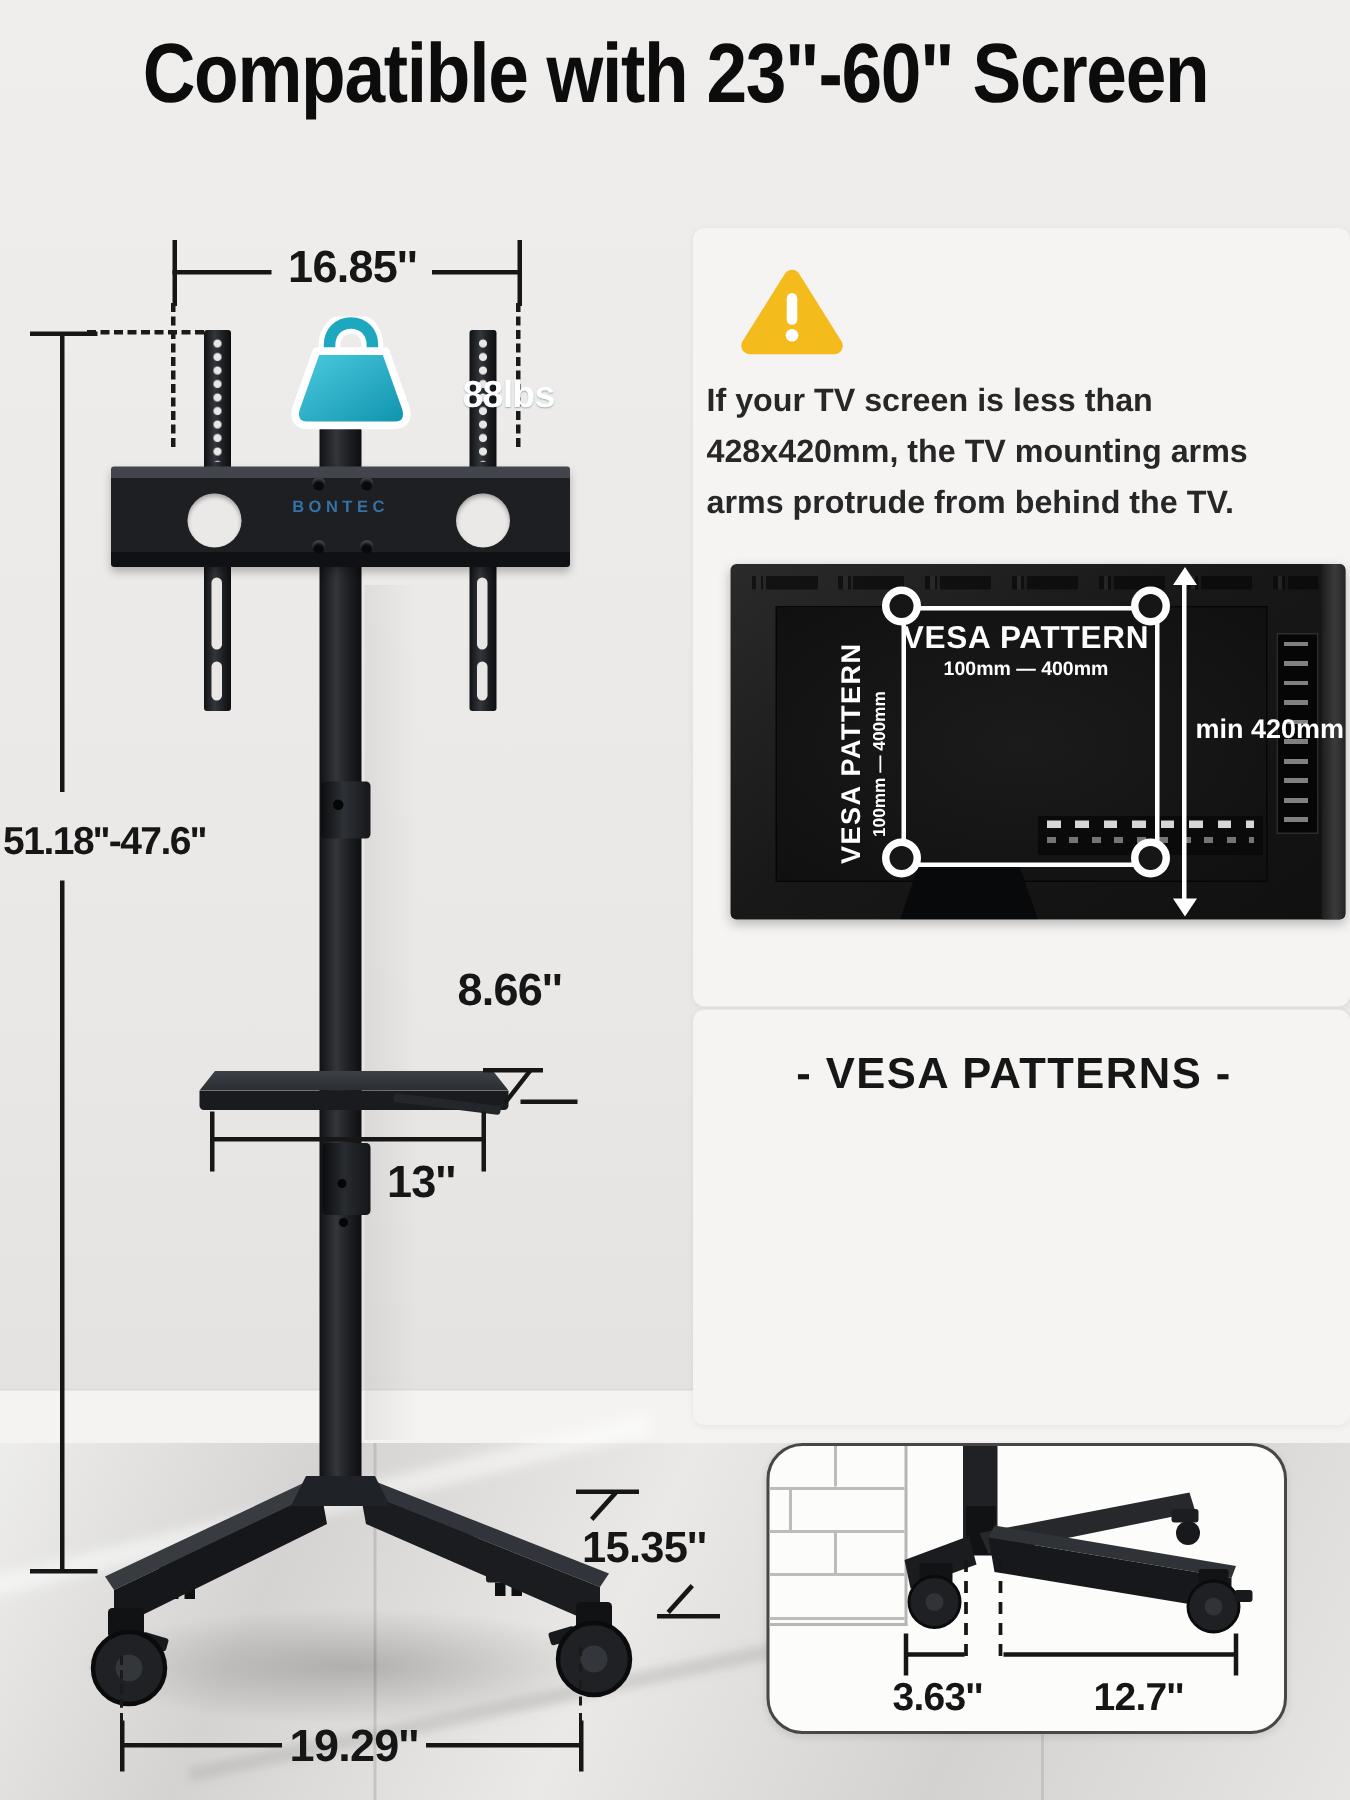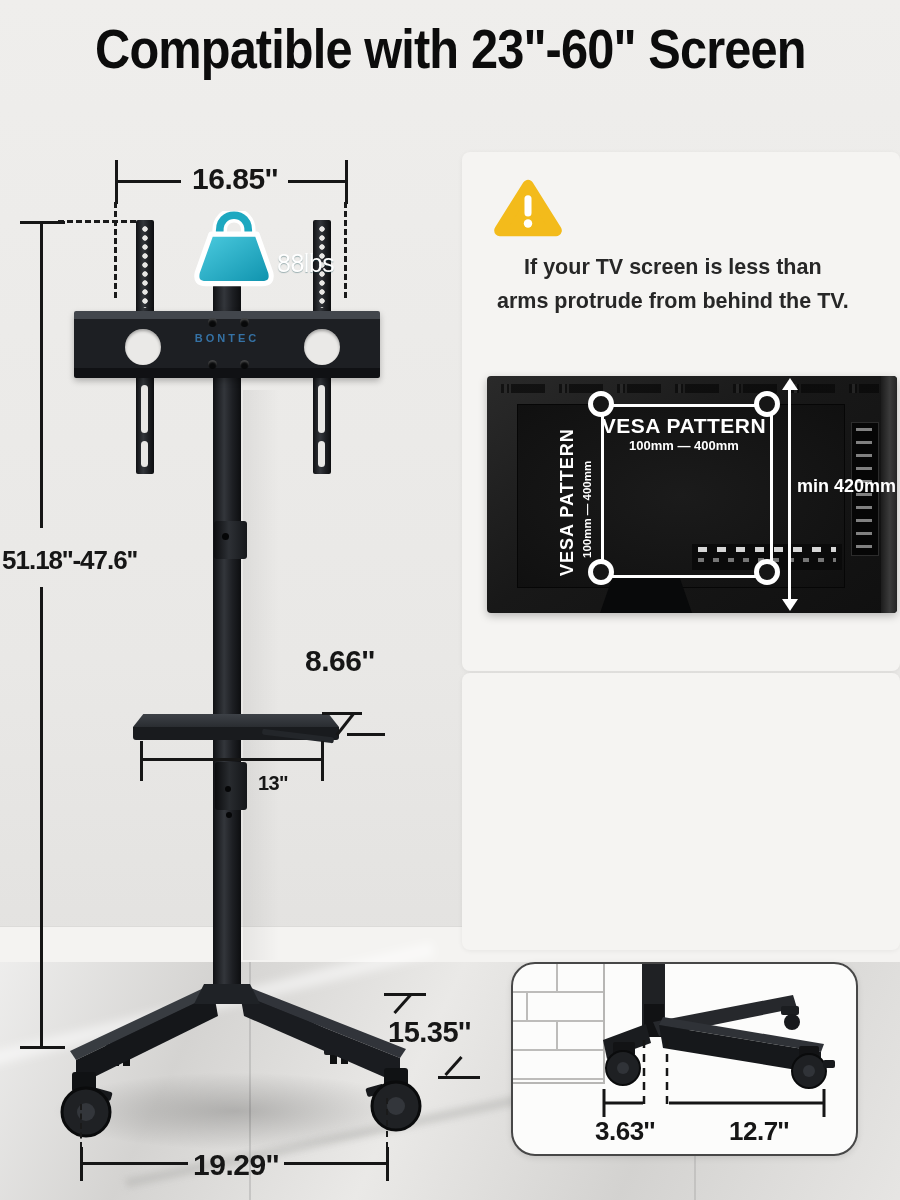--- a/index.html
+++ b/index.html
@@ -14,21 +14,21 @@
   .dim{position:absolute;font-weight:bold;color:#161616;white-space:nowrap;letter-spacing:-0.5px;}
   .mark{position:absolute;background:#161616;}
   
   .card{position:absolute;left:462px;width:438px;background:#f5f4f2;border-radius:8px;
         box-shadow:0 1px 5px rgba(0,0,0,0.06);}
   
   .metal-dark{background:linear-gradient(90deg,#101114,#33363b 40%,#1d1f23 70%,#0d0e10);}
   .hole{position:absolute;border-radius:50%;background:#eae9e7;}
   .slot{position:absolute;width:7px;border-radius:4px;background:#e8e7e5;}
   .screw{position:absolute;width:9px;height:9px;border-radius:50%;background:#08090a;box-shadow:inset 0 2px 2px rgba(255,255,255,0.25);}
-  .badge-text{position:absolute;width:100%;text-align:left;color:#ffffff;font-weight:normal;letter-spacing:-0.5px;text-shadow:0 1px 1px rgba(0,60,70,.35);}
+  .badge-text{position:absolute;width:100%;text-align:center;color:#ffffff;font-weight:bold;letter-spacing:-0.5px;text-shadow:0 1px 1px rgba(0,60,70,.35);margin-left:19px;}
   
   #tv-photo{position:absolute;left:487px;top:376px;width:410px;height:237px;border-radius:4px;
             background:linear-gradient(145deg,#2a2a2a,#181818 45%,#101010);box-shadow:0 3px 8px rgba(0,0,0,0.25);overflow:hidden;}
   .tvtext{position:absolute;color:#ffffff;font-weight:bold;white-space:nowrap;}
   .vesa-corner{position:absolute;width:16px;height:16px;border:5px solid #ffffff;border-radius:50%;background:#161616;}
   .vrot{position:absolute;writing-mode:vertical-rl;transform:rotate(180deg);color:#fff;font-weight:bold;white-space:nowrap;}
   
   #vesa-grid{position:absolute;left:496px;top:750px;display:grid;grid-template-columns:132px 128px 100px;row-gap:13px;
              font-size:27px;color:#1f1f1f;letter-spacing:0;}
   #vesa-grid div{white-space:nowrap;}
@@ -124,21 +124,21 @@
   <div class="abs" style="left:226px;top:812px;width:6px;height:6px;border-radius:50%;background:#050607;"></div>
 
   <div class="dim" style="left:305px;top:644px;font-size:30px;">8.66''</div>
   <div class="mark" style="left:322px;top:712px;width:40px;height:3px;"></div>
   <div class="mark" style="left:344px;top:710px;width:3px;height:28px;transform:rotate(38deg);"></div>
   <div class="mark" style="left:347px;top:733px;width:38px;height:3px;"></div>
 
   <div class="vline" style="left:140px;top:741px;height:40px;"></div>
   <div class="vline" style="left:321px;top:741px;height:40px;"></div>
   <div class="hline" style="left:140px;top:758px;width:184px;"></div>
-  <div class="dim" style="left:258px;top:772px;font-size:20px;">13''</div>
+  <div class="dim" style="left:258px;top:772px;font-size:30px;">13''</div>
 
   <div class="abs" style="left:50px;top:1072px;width:370px;height:78px;background:radial-gradient(ellipse at center,rgba(0,0,0,.20),rgba(0,0,0,0) 70%);"></div>
 
   <svg class="abs" style="left:28px;top:946px;" width="430" height="220" viewBox="0 0 430 220">
     <g>
       <polygon points="188,40 82,92 82,107 188,56" fill="#26282c"></polygon>
       <rect x="78" y="98" width="26" height="13" rx="2" fill="#1b1d20"></rect>
       <rect x="84" y="111" width="7" height="9" fill="#0f1011"></rect>
         <rect x="95" y="111" width="7" height="9" fill="#0f1011"></rect>
       <polygon points="210,40 312,90 312,105 210,56" fill="#212327"></polygon>
@@ -181,22 +181,23 @@
   <div class="hline" style="left:284px;top:1162px;width:104px;"></div>
   <div class="dim" style="left:188px;top:1148px;width:96px;text-align:center;font-size:30px;">19.29''</div>
 
   <div class="abs" style="left:492px;top:177px;width:72px;height:62px;">
     <svg width="72" height="62" viewBox="0 0 100 88">
       <path d="M50 12 L90 76 L10 76 Z" fill="#f3bb1b" stroke="#f3bb1b" stroke-width="16" stroke-linejoin="round"></path>
       <rect x="45" y="26" width="10" height="30" rx="5" fill="#ffffff"></rect>
       <circle cx="50" cy="66" r="6" fill="#ffffff"></circle>
     </svg>
   </div>
-  <div class="abs" style="left:497px;top:250px;font-size:21.5px;font-weight:bold;color:#272727;line-height:34px;text-align:center;">
+  <div class="abs" style="left:471px;top:250px;font-size:21.5px;font-weight:bold;color:#272727;line-height:34px;">
     <div>If your TV screen is less than</div>
+    <div>428x420mm, the TV mounting arms</div>
     <div>arms protrude from behind the TV.</div>
   </div>
 
   <div id="tv-photo">
     <div class="abs" style="left:14px;top:8px;width:378px;height:9px;opacity:.65;background:repeating-linear-gradient(90deg,#060606 0 3px,#2b2b2b 3px 6px,#060606 6px 8px,rgba(0,0,0,0) 8px 10px,#060606 10px 44px,rgba(0,0,0,0) 44px 58px);"></div>
     <div class="abs" style="left:30px;top:28px;width:326px;height:182px;background:radial-gradient(#1b1b1b,#101010);border:1px solid #060606;"></div>
     <div class="abs" style="left:364px;top:46px;width:26px;height:132px;background:#060606;border:1px solid #2c2c2c;"></div>
     <div class="abs" style="left:369px;top:52px;width:16px;height:120px;opacity:.85;background:repeating-linear-gradient(180deg,#969696 0 3px,rgba(0,0,0,0) 3px 13px);"></div>
     <div class="abs" style="left:205px;top:168px;width:150px;height:26px;background:#0a0a0a;"></div>
     <div class="abs" style="left:211px;top:171px;width:138px;height:5px;background:repeating-linear-gradient(90deg,#d6d6d6 0 9px,rgba(0,0,0,0) 9px 19px);"></div>
@@ -215,20 +216,21 @@
 
     <div class="vrot" style="left:70px;top:30px;height:170px;font-size:18px;letter-spacing:1px;">VESA PATTERN</div>
     <div class="vrot" style="left:94px;top:52px;height:130px;font-size:11.5px;">100mm — 400mm</div>
 
     <div class="abs" style="left:301px;top:8px;width:3px;height:221px;background:#ffffff;"></div>
     <div class="abs" style="left:295px;top:2px;width:0;height:0;border-left:8px solid rgba(0,0,0,0);border-right:8px solid rgba(0,0,0,0);border-bottom:12px solid #ffffff;"></div>
     <div class="abs" style="left:295px;top:223px;width:0;height:0;border-left:8px solid rgba(0,0,0,0);border-right:8px solid rgba(0,0,0,0);border-top:12px solid #ffffff;"></div>
     <div class="tvtext" style="left:310px;top:100px;font-size:18px;">min 420mm</div>
   </div>
 
+  <div class="abs" style="left:476px;top:700px;width:400px;text-align:center;font-size:29px;font-weight:bold;color:#161616;letter-spacing:1px;">- VESA PATTERNS -</div>
 
   <div id="base-detail">
     <div class="abs" style="left:0;top:0;width:90px;height:118px;border-right:2px solid #b7b6b4;border-bottom:2px solid #b7b6b4;
                 background:repeating-linear-gradient(180deg,rgba(0,0,0,0) 0 27px,#bdbcba 27px 29px);"></div>
     <div class="brickline" style="left:43px;top:0;width:2px;height:27px;"></div>
     <div class="brickline" style="left:43px;top:58px;width:2px;height:27px;"></div>
     <div class="brickline" style="left:13px;top:29px;width:2px;height:27px;"></div>
 
     <svg class="abs" style="left:0;top:0;" width="339" height="186" viewBox="0 0 339 186">
       <g>

